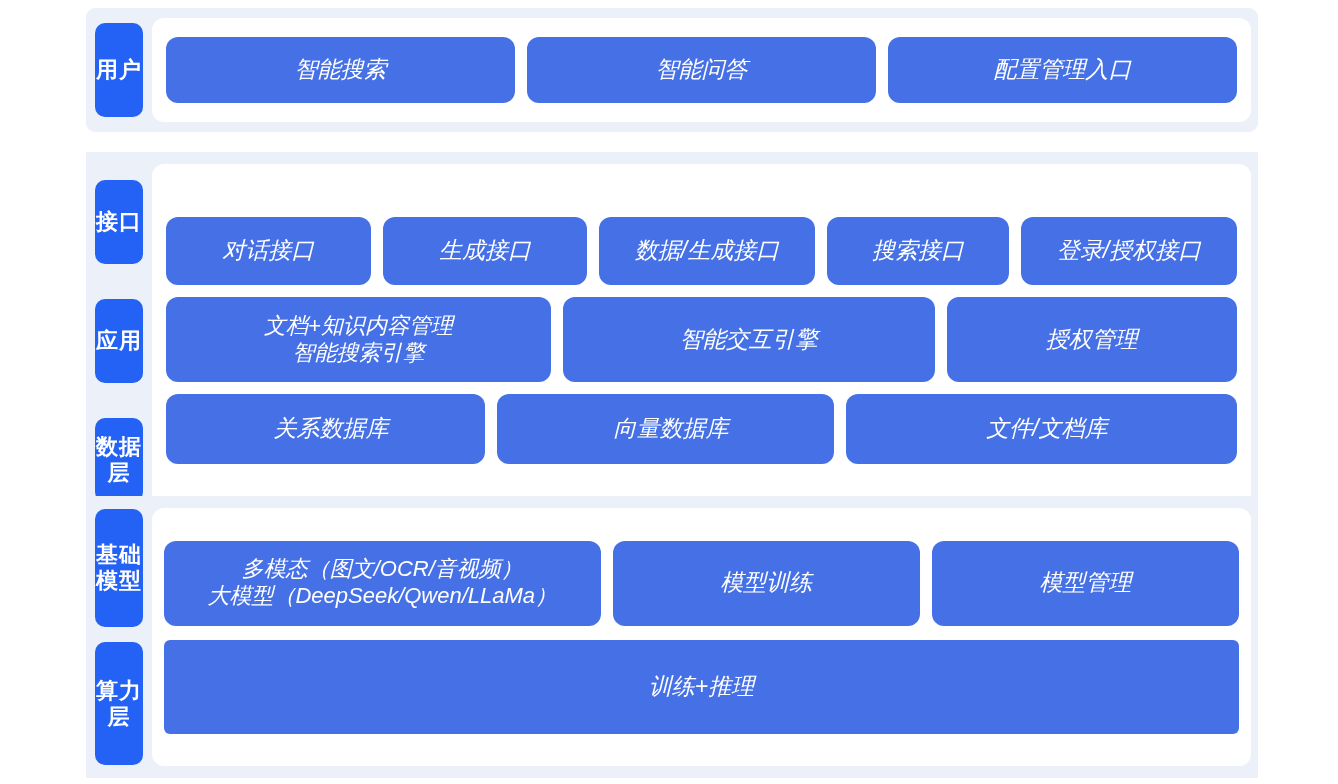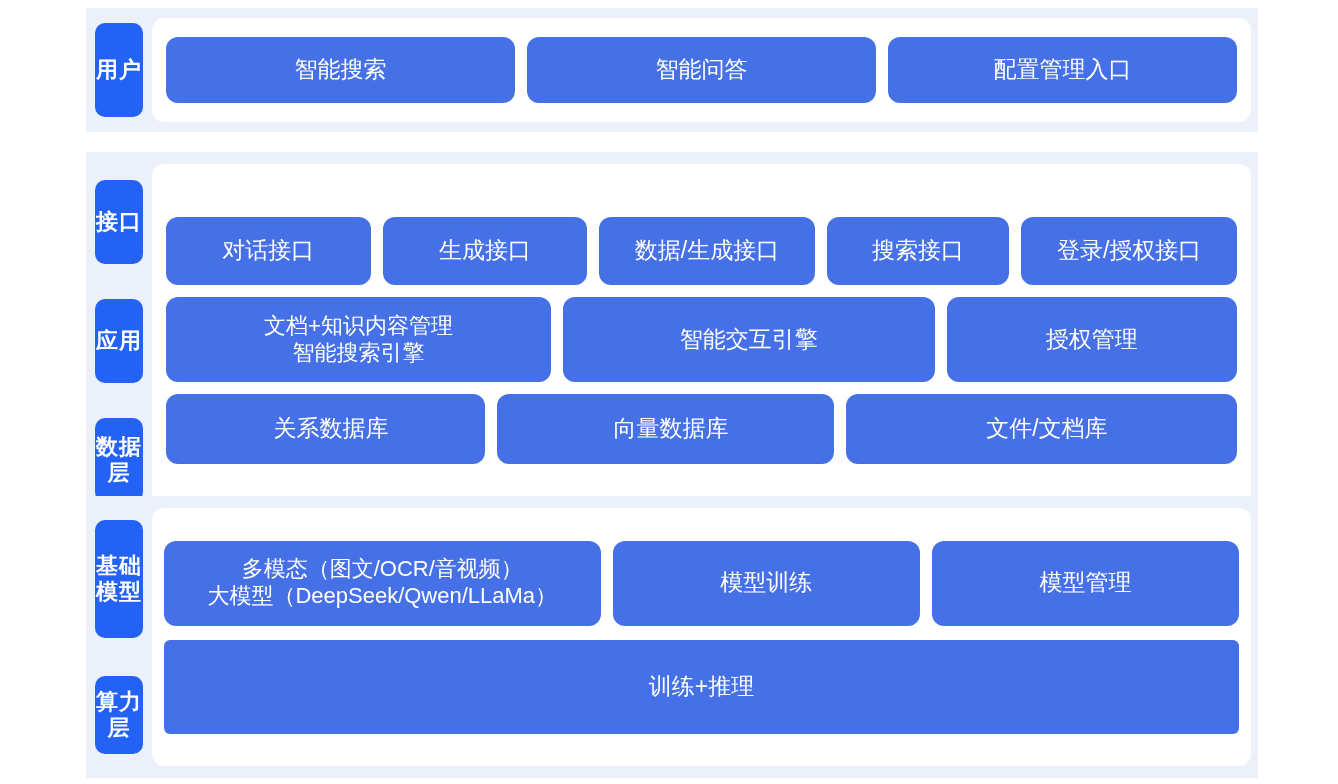--- a/index.html
+++ b/index.html
@@ -68,56 +68,57 @@
     display: flex;
     flex-direction: column;
     justify-content: center;
     gap: 10px;
   }
   .row {
     display: flex;
     flex-direction: row;
     gap: 12px;
     align-items: flex-end;
+    font-style: italic;
   }
   .box {
     background: #4671e6;
     border-radius: 12px;
     color: #ffffff;
     display: flex;
     align-items: center;
     justify-content: center;
     text-align: center;
     font-size: 23px;
     line-height: 1.28;
     padding: 6px 10px;
     white-space: pre-line;
   }
 
   
-  #sec-user { top: 8px; height: 124px; }
+  #sec-user { top: 8px; height: 124px; border-radius: 9px; }
   #sec-user .tab-col { padding-top: 0; padding-bottom: 0; }
   #sec-user .tab { height: 94px; }
   #sec-user .panel { margin: 10px 7px 10px 0; padding: 12px 14px; }
   #sec-user .box { height: 66px; flex: 1 1 0; }
 
   
   #sec-mid { top: 152px; height: 377px; }
   #sec-mid .tab-col { justify-content: space-around; gap: 8px; padding: 14px 0; }
   #sec-mid .tab { height: 84px; }
   #sec-mid .panel { margin: 12px 7px 12px 0; padding: 12px 14px; gap: 12px; }
   #sec-mid .row-iface .box { height: 68px; }
   #sec-mid .row-app .box { height: 85px; }
   #sec-mid .row-data .box { height: 70px; padding-left: 21px; }
 
   
   #sec-base { top: 496px; height: 282px; }
   #sec-base .tab-col { justify-content: space-around; padding: 10px 0; }
   #sec-base .tab { height: 118px; }
-  #sec-base .tab.small { height: 78px; }
+  #sec-base .tab.small { height: 123px; }
   #sec-base .panel { margin: 12px 7px 12px 0; padding: 14px 12px; gap: 14px; }
   #sec-base .row-model .box { height: 85px; }
   #sec-base .row-compute .box { height: 94px; border-radius: 6px; }
 
   .box.two-line { font-size: 22px; line-height: 1.22; }
 </style>
 </head>
 <body>
 
 <div class="canvas">

